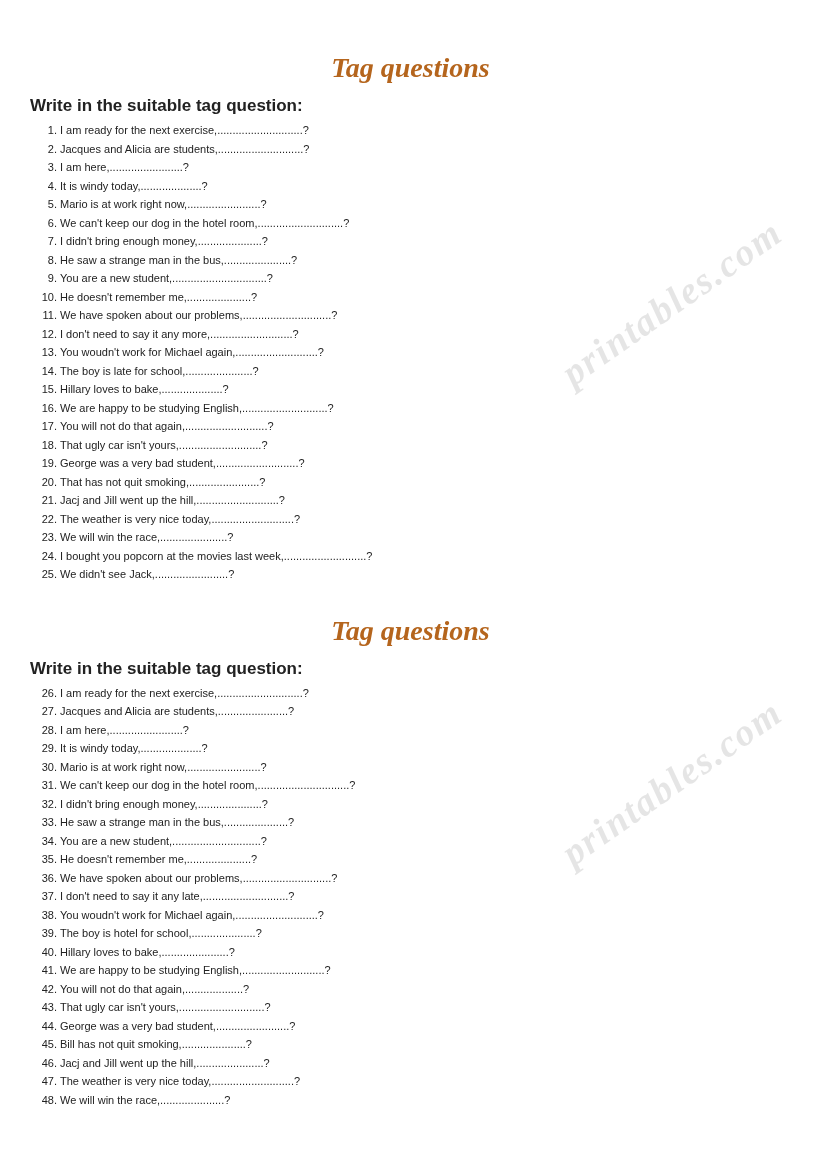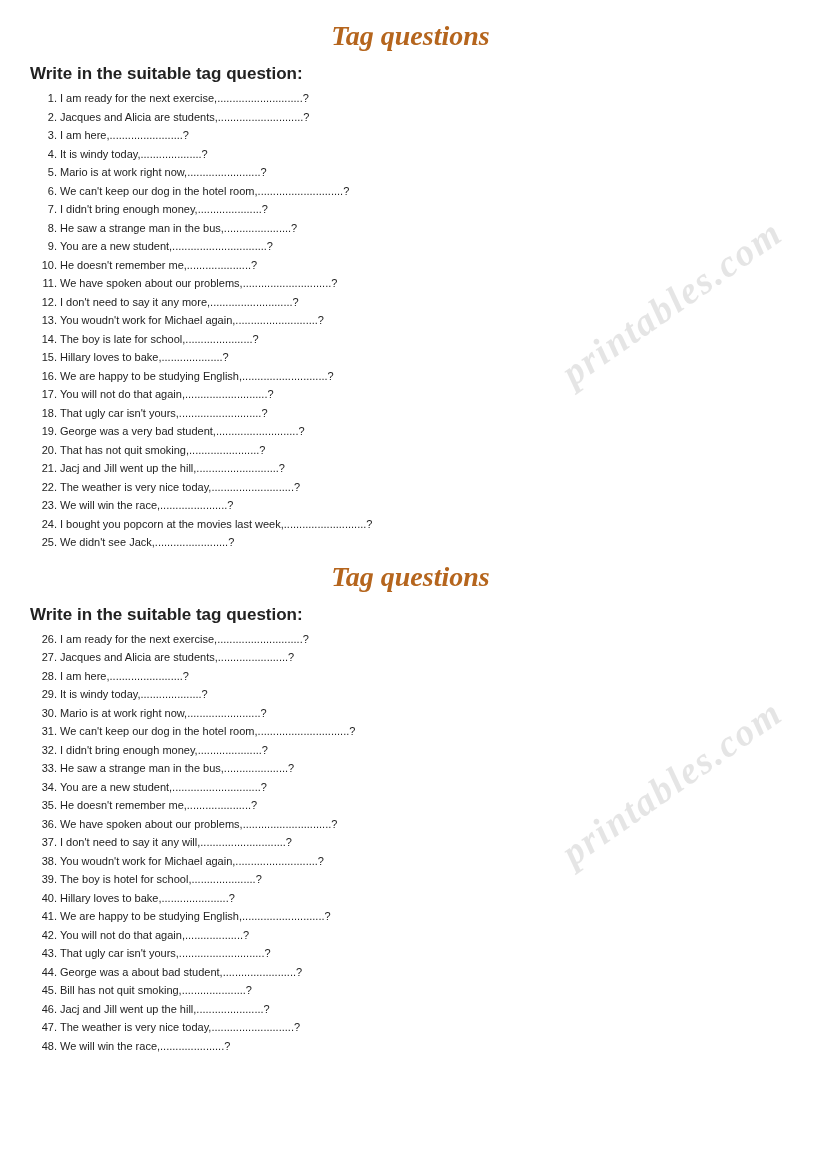--- a/index.html
+++ b/index.html
@@ -23,20 +23,21 @@
       margin-bottom: 10px;
     }
 
     .title {
       text-align: center;
       font-size: 28px;
       color: #b5651d;
       font-family: Georgia, serif;
       font-style: italic;
       margin-bottom: 12px;
+      margin-top: 32px;
     }
 
     .instruction {
       font-weight: bold;
       margin-bottom: 6px;
       font-size: 17px;
     }
 
     ol {
       padding-left: 30px;
@@ -125,28 +126,28 @@
       <li>Jacques and Alicia are students,.......................?</li>
       <li>I am here,........................?</li>
       <li>It is windy today,....................?</li>
       <li>Mario is at work right now,........................?</li>
       <li>We can't keep our dog in the hotel room,..............................?</li>
       <li>I didn't bring enough money,.....................?</li>
       <li>He saw a strange man in the bus,.....................?</li>
       <li>You are a new student,.............................?</li>
       <li>He doesn't remember me,.....................?</li>
       <li>We have spoken about our problems,.............................?</li>
-      <li>I don't need to say it any will,............................?</li>
+      <li>I don't need to say it any late,............................?</li>
       <li>You woudn't work for Michael again,...........................?</li>
       <li>The boy is hotel for school,.....................?</li>
       <li>Hillary loves to bake,......................?</li>
       <li>We are happy to be studying English,...........................?</li>
       <li>You will not do that again,...................?</li>
       <li>That ugly car isn't yours,............................?</li>
-      <li>George was a about bad student,........................?</li>
+      <li>George was a very bad student,........................?</li>
       <li>Bill has not quit smoking,.....................?</li>
       <li>Jacj and Jill went up the hill,......................?</li>
       <li>The weather is very nice today,...........................?</li>
       <li>We will win the race,.....................?</li>
     </ol>
 </div>
 
 <div class="watermark">printables.com</div>
 <div class="watermark2">printables.com</div>
 

